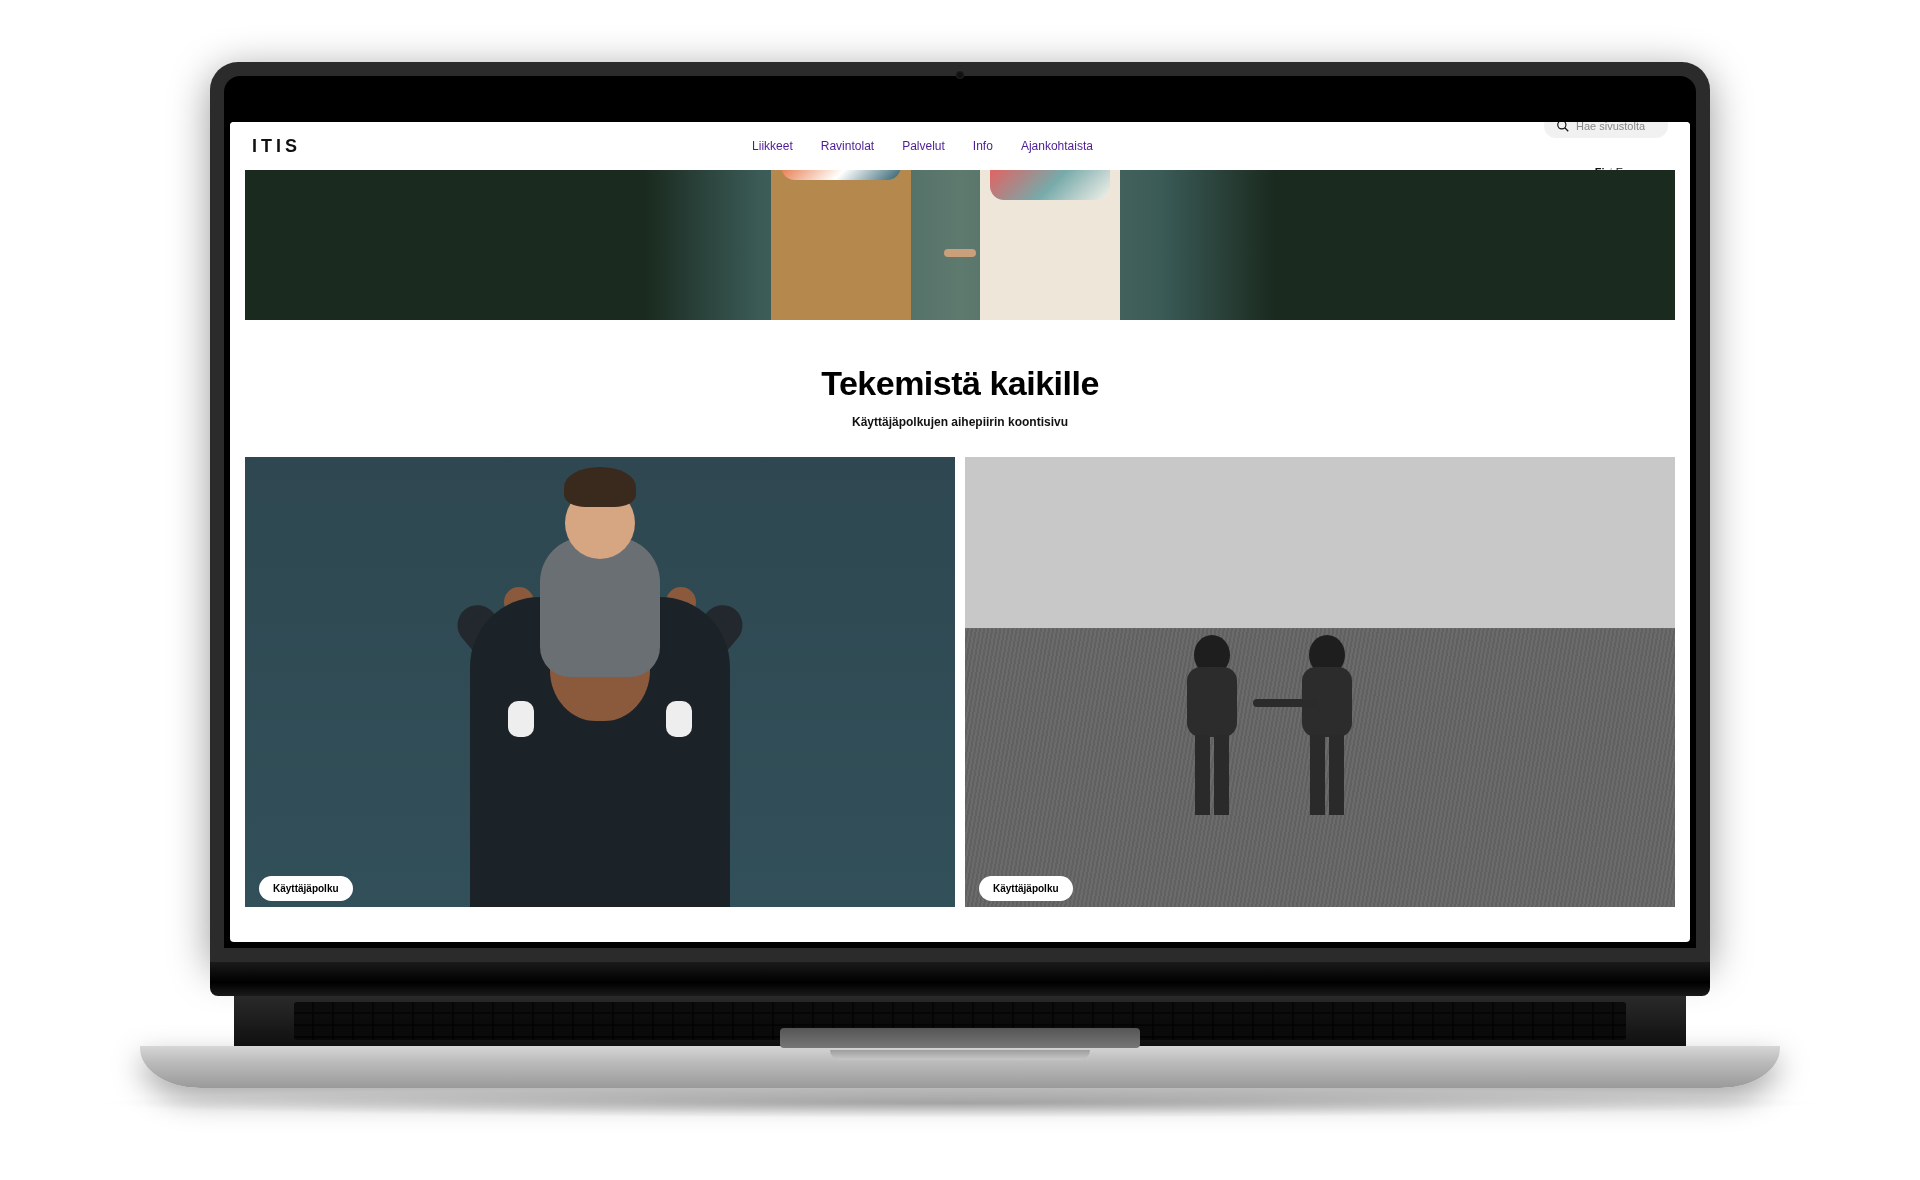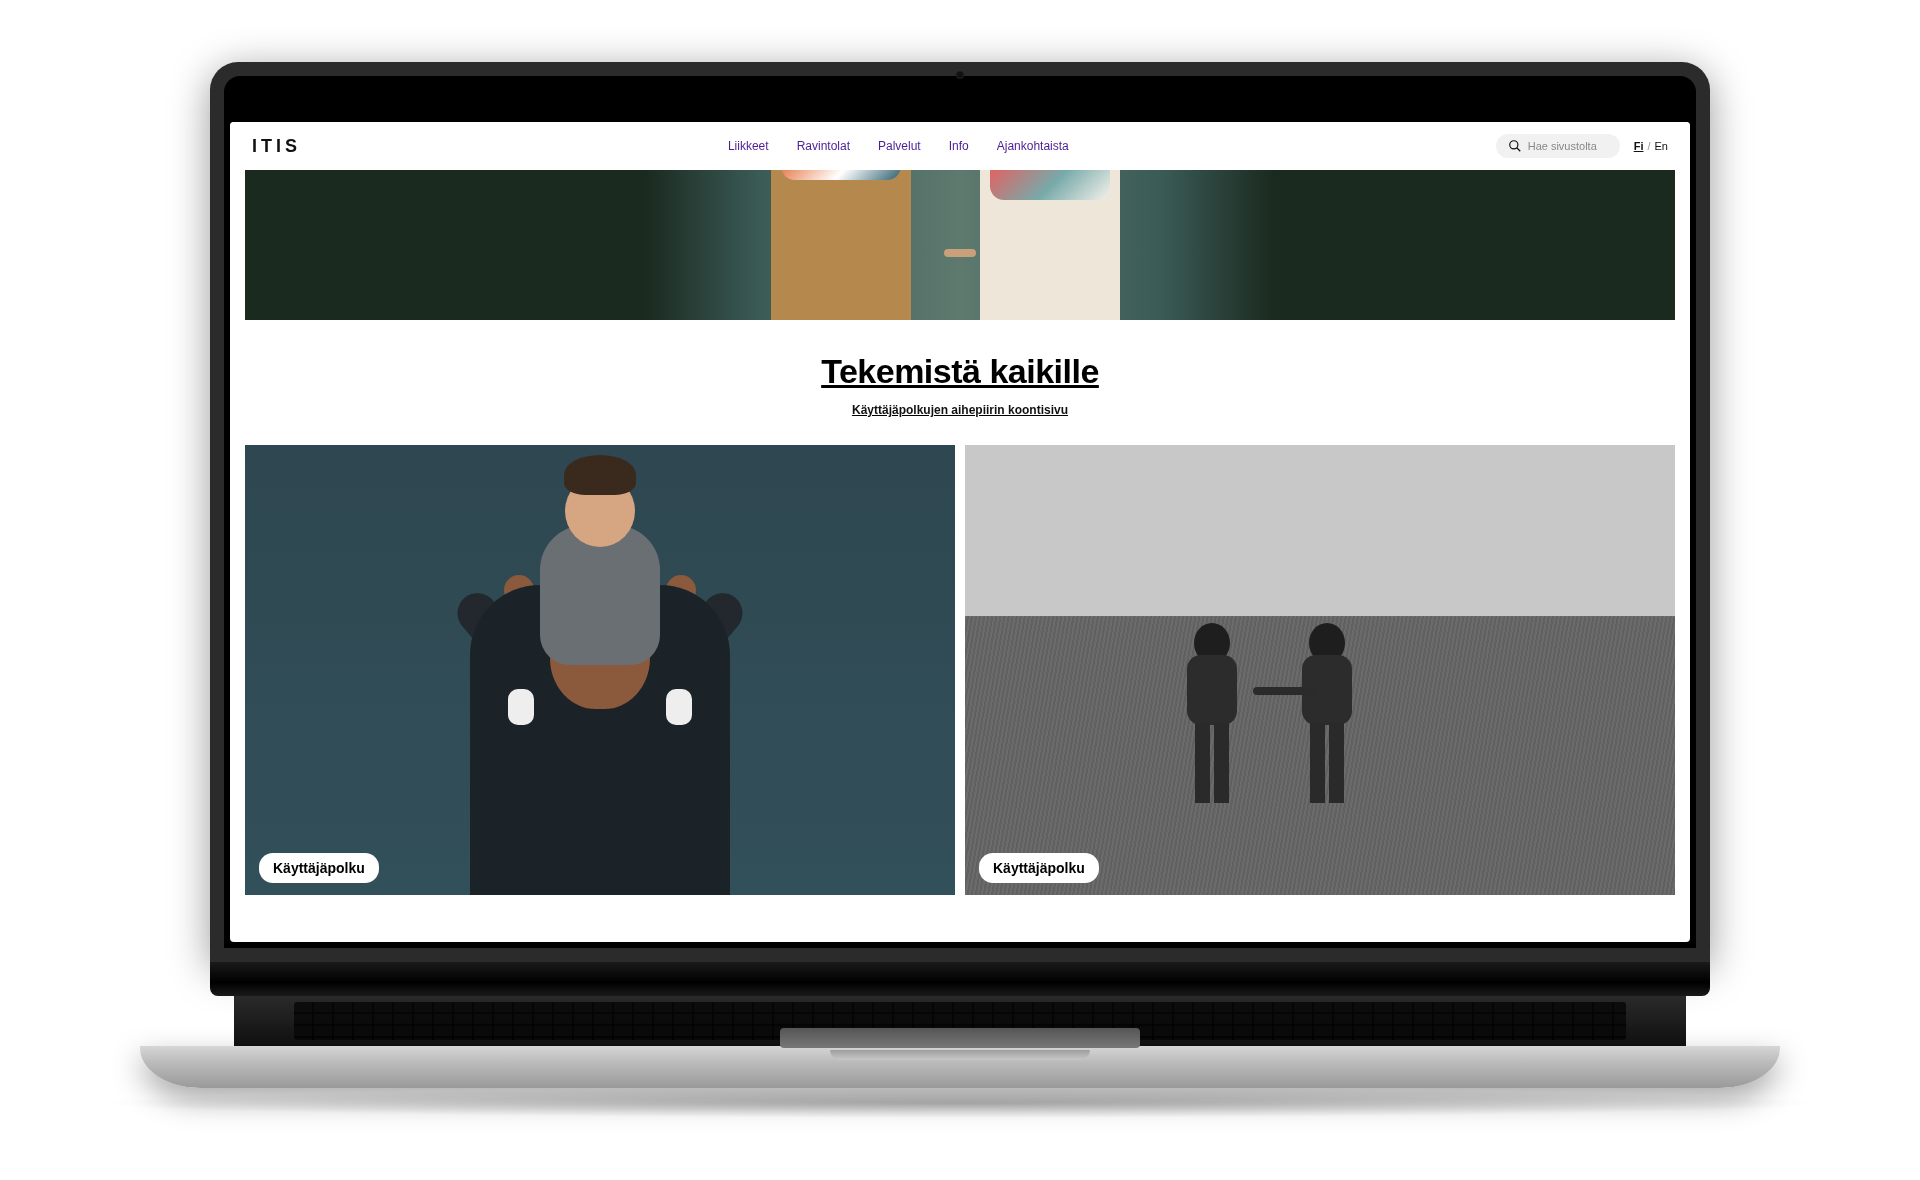--- a/index.html
+++ b/index.html
@@ -68,21 +68,22 @@
   }
   .nav a {
     color: #4c1d95;
     text-decoration: none;
     font-size: 12px;
     cursor: pointer;
   }
   .header-right {
     display: flex;
     align-items: center;
-    gap: 2px;
+    gap: 28px;
+    flex-direction: column;
   }
   .search {
     display: flex;
     align-items: center;
     background: #f1f1f1;
     border-radius: 16px;
     padding: 5px 12px;
     gap: 6px;
   }
   .search input {
@@ -152,22 +153,21 @@
     left:50%; top:55%;
     transform:translate(-50%,-50%);
     width:32px;height:8px;
     background:#caa07a;
     border-radius:4px;
   }
 
   
   .title-sec {
     text-align: center;
-    padding: 32px 16px 28px;
-    text-decoration: underline;
+    padding: 44px 16px 28px;
   }
   .title-sec h1 {
     font-weight: 900;
     font-size: 34px;
     letter-spacing: -0.5px;
   }
   .title-sec p {
     margin-top: 12px;
     font-size: 12px;
     color: #111;
@@ -183,25 +183,25 @@
   .card {
     flex: 1;
     height: 450px;
     position: relative;
     overflow: hidden;
     cursor: pointer;
   }
   .card .pill {
     position: absolute;
     left: 14px;
-    bottom: 12px;
+    bottom: 6px;
     z-index: 3;
     background: #fff;
     color: #000;
-    font-size: 14px;
+    font-size: 10px;
     padding: 7px 14px;
     border-radius: 14px;
     border: none;
     font-weight: 600;
     cursor: pointer;
   }
   .card-a {
     background: #2f4850;
   }
   .card-a::before {

